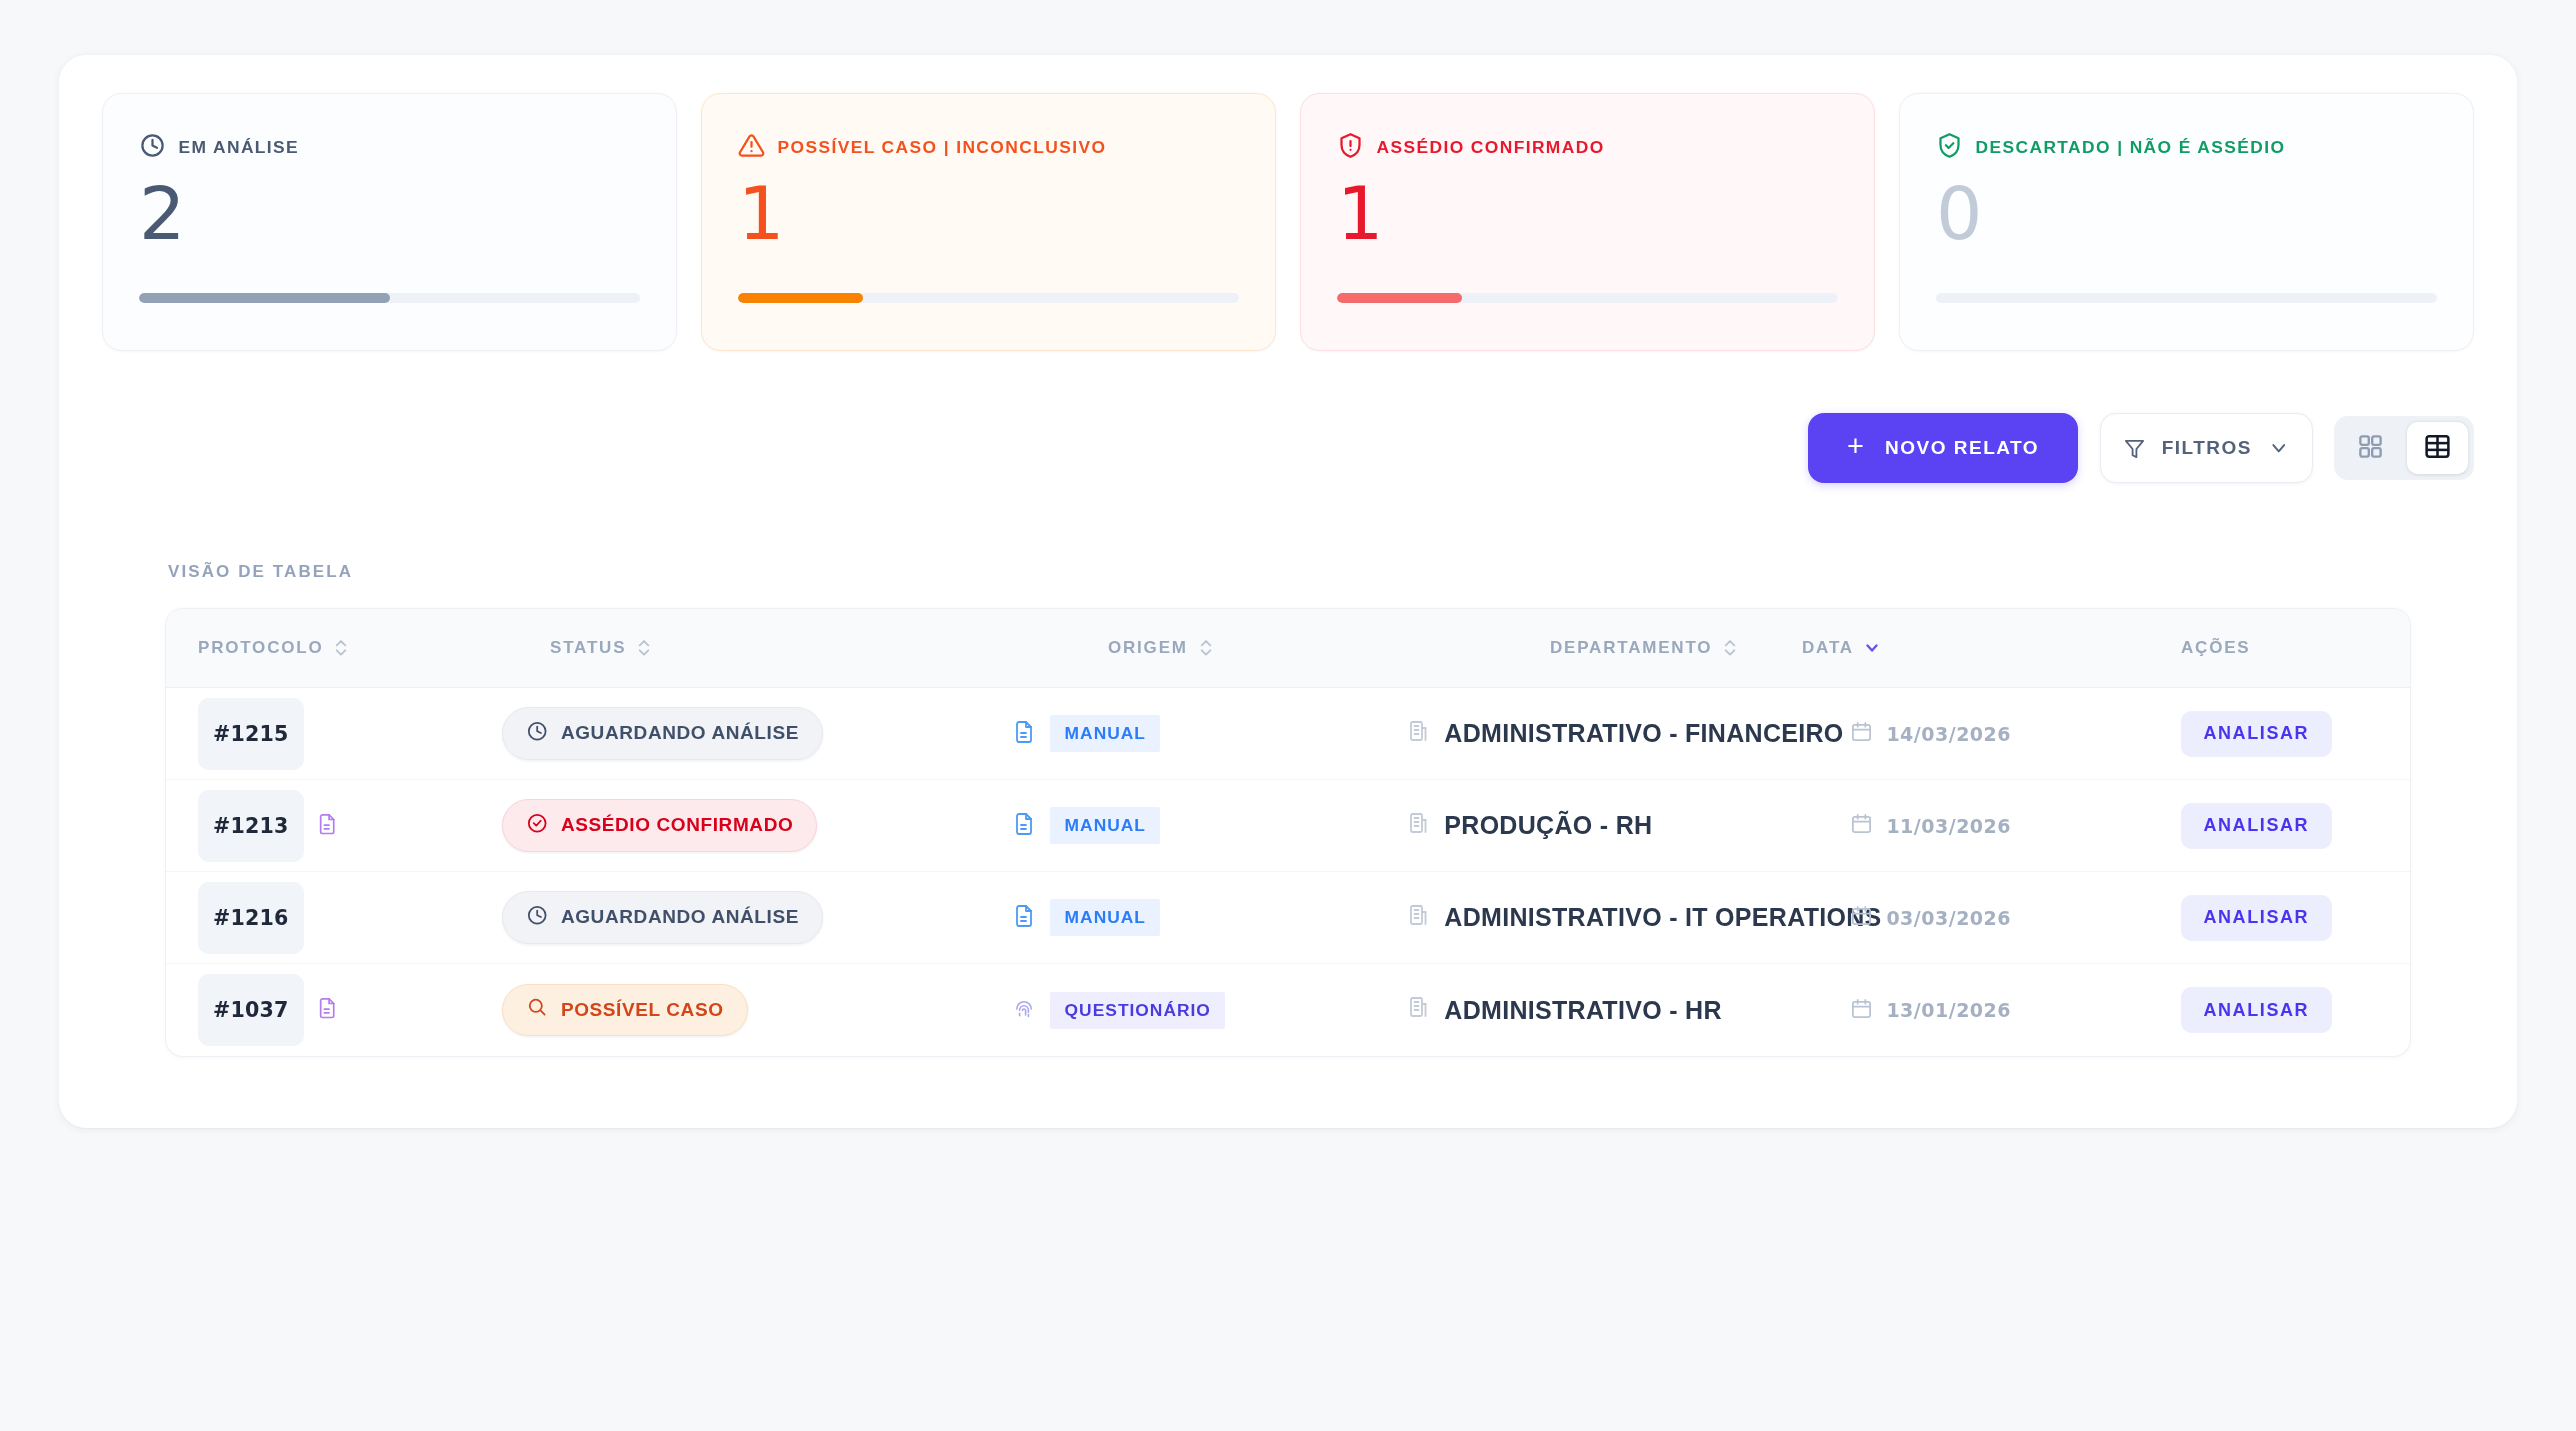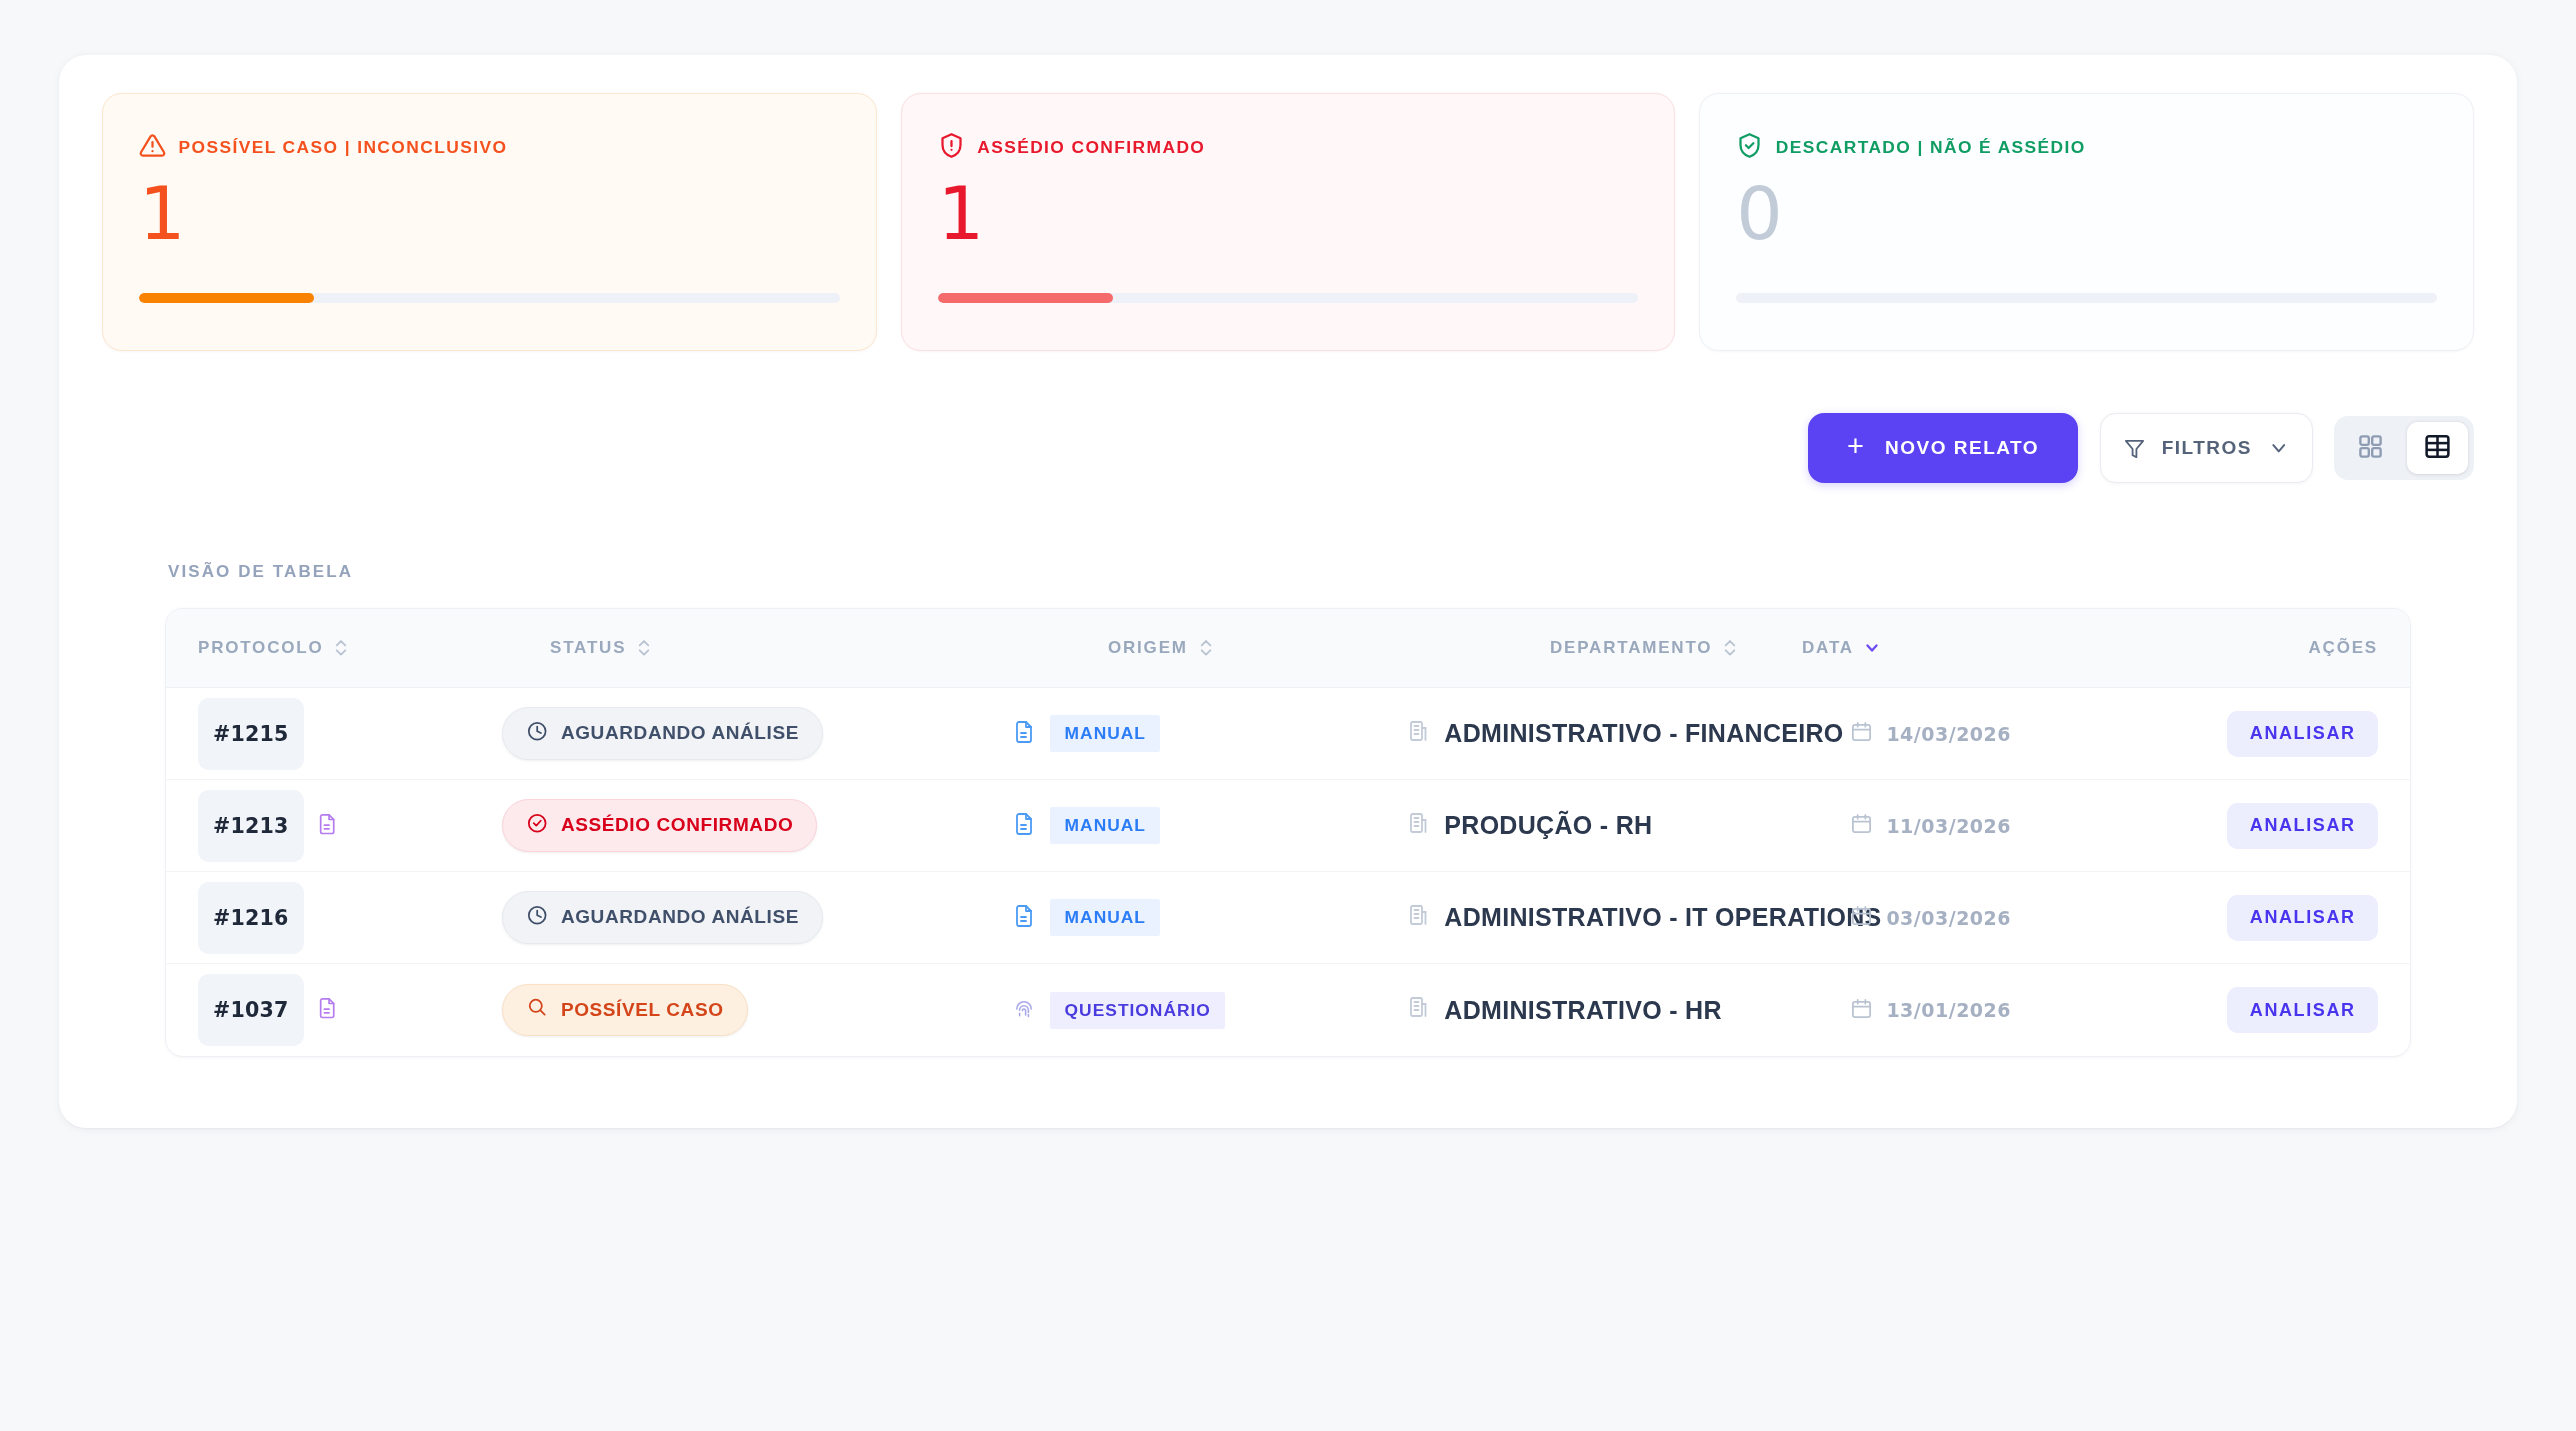--- a/index.html
+++ b/index.html
@@ -224,21 +224,21 @@
     align-items: center;
     gap: 9.8px;
   }
   .sort-ico { display: inline-flex; }
 
   .col-proto { width: 304px; flex: none; }
   .col-status { width: 510px; flex: none; }
   .col-origin { width: 394px; flex: none; }
   .col-dept { flex: 1 1 auto; min-width: 0; }
   .col-date { width: 331px; flex: none; }
-  .col-act { width: 197px; flex: none; display: flex; justify-content: flex-end; }
+  .col-act { width: 197px; flex: none; display: flex; justify-content: flex-start; }
 
   .proto-cell { display: flex; align-items: center; gap: 12.5px; }
   .proto-chip {
     background: #f1f4f9;
     border-radius: 10.7px;
     padding: 24px 15px;
     font-size: 20.6px;
     font-weight: 700;
     color: #20293a;
     letter-spacing: 0.2px;
@@ -303,20 +303,35 @@
   .doc-mini { flex: none; display: block; }
 </style>
 </head>
 <body>
 
 <div class="app-shell">
 
   <div class="stats-row">
 
 
+    <div class="stat-card">
+      <div class="stat-head">
+        <span class="stat-icon c-slate">
+          <svg viewBox="0 0 24 24" fill="none" stroke="currentColor" stroke-width="2" stroke-linecap="round" stroke-linejoin="round">
+            <circle cx="12" cy="12" r="9"></circle>
+            <polyline points="12 7 12 12 16 14"></polyline>
+          </svg>
+        </span>
+        <span class="stat-label c-slate">EM ANÁLISE</span>
+      </div>
+      <div class="stat-value c-slate">2</div>
+      <div class="stat-bar-track">
+        <div class="stat-bar-fill bg-slate" style="width:50%"></div>
+      </div>
+    </div>
 
     <div class="stat-card tone-warn">
       <div class="stat-head">
         <span class="stat-icon c-orange">
           <svg viewBox="0 0 24 24" fill="none" stroke="currentColor" stroke-width="2" stroke-linecap="round" stroke-linejoin="round">
             <path d="M10.3 3.9 1.8 18a2 2 0 0 0 1.7 3h17a2 2 0 0 0 1.7-3L13.7 3.9a2 2 0 0 0-3.4 0z"></path>
             <line x1="12" y1="9" x2="12" y2="13"></line>
             <line x1="12" y1="17" x2="12.01" y2="17"></line>
           </svg>
         </span>

